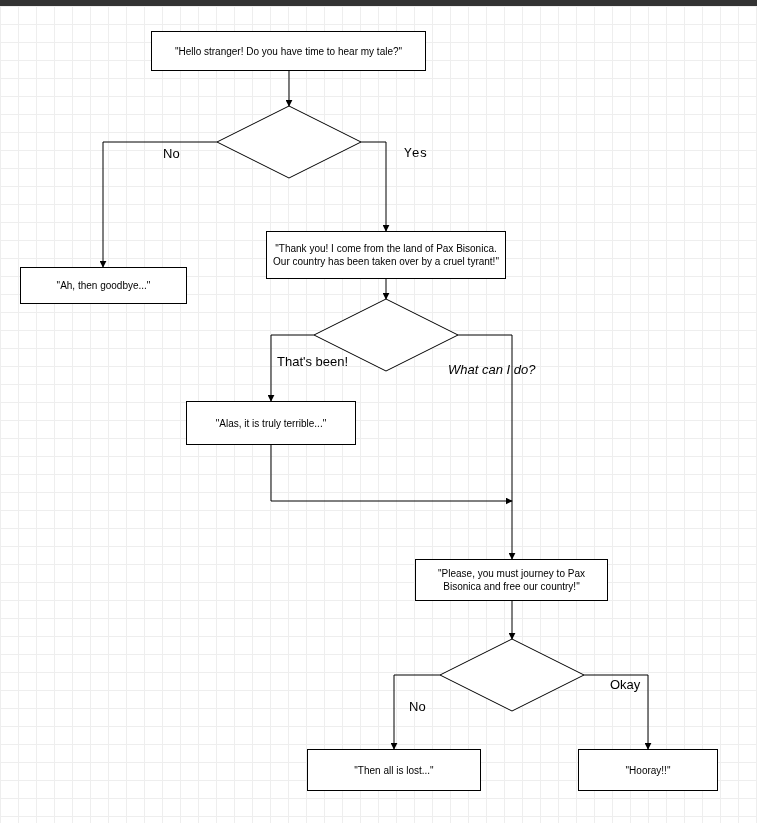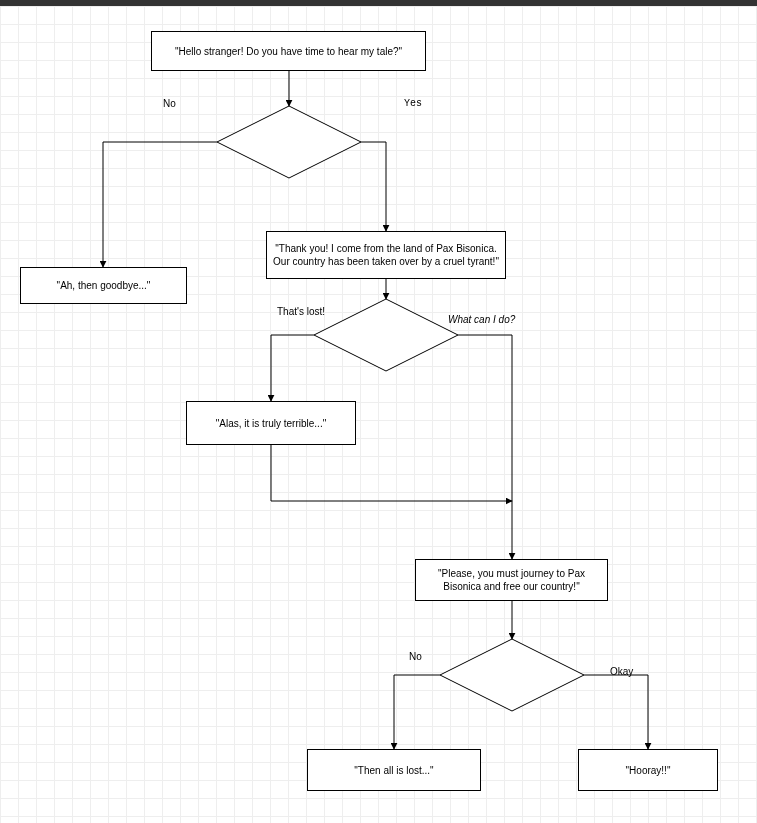--- a/index.html
+++ b/index.html
@@ -38,22 +38,23 @@
     align-items: center;
     justify-content: center;
     text-align: center;
     font-size: 10px;
     line-height: 1.3;
     padding: 4px 6px;
     box-sizing: border-box;
   }
   .label {
     position: absolute;
-    font-size: 10px;
+    font-size: 13px;
     color: #000;
+    margin-top: 48px;
   }
   svg.overlay {
     position: absolute;
     top: 0;
     left: 0;
     width: 757px;
     height: 817px;
     pointer-events: none;
   }
   svg .connector {
@@ -100,24 +101,24 @@
   <div class="node-box" style="left:307px; top:743px; width:174px; height:42px;">
     <span>"Then all is lost..."</span>
   </div>
 
   <div class="node-box" style="left:578px; top:743px; width:140px; height:42px;">
     <span>"Hooray!!"</span>
   </div>
 
   <div class="label" style="left:163px; top:92px;">No</div>
   <div class="label" style="left:404px; top:92px;font-family:Liberation Mono, monospace;">Yes</div>
-  <div class="label" style="left:277px; top:300px;">That's lost!</div>
+  <div class="label" style="left:277px; top:300px;">That's been!</div>
   <div class="label" style="left:448px; top:308px;font-style:italic;">What can I do?</div>
   <div class="label" style="left:409px; top:645px;">No</div>
-  <div class="label" style="left:610px; top:660px;">Okay</div>
+  <div class="label" style="left:610px; top:623px;">Okay</div>
 
   <svg class="overlay" viewBox="0 0 757 817">
     <defs>
       <marker id="arrow" viewBox="0 0 10 10" refX="9" refY="5" markerWidth="7" markerHeight="7" orient="auto-start-reverse">
         <path d="M 0 0 L 10 5 L 0 10 z" class="arrowhead"></path>
       </marker>
     </defs>
 
     <polygon class="decision" points="289,100 361,136 289,172 217,136"></polygon>
     <polygon class="decision" points="386,293 458,329 386,365 314,329"></polygon>

